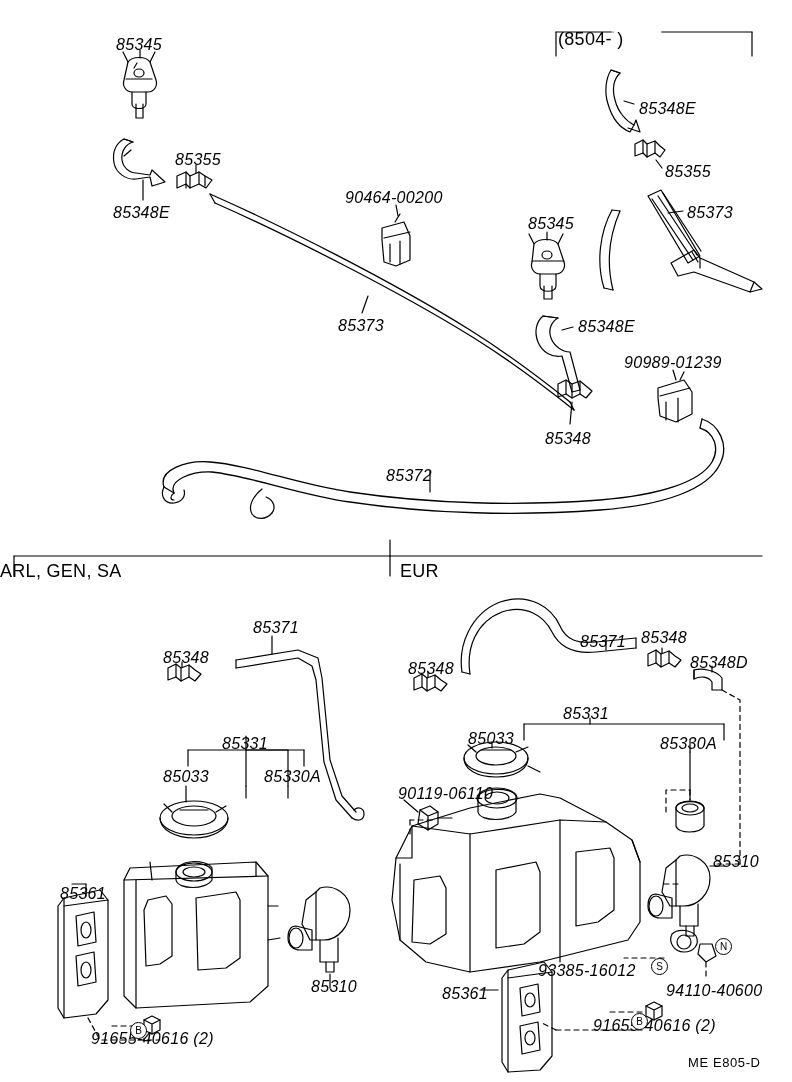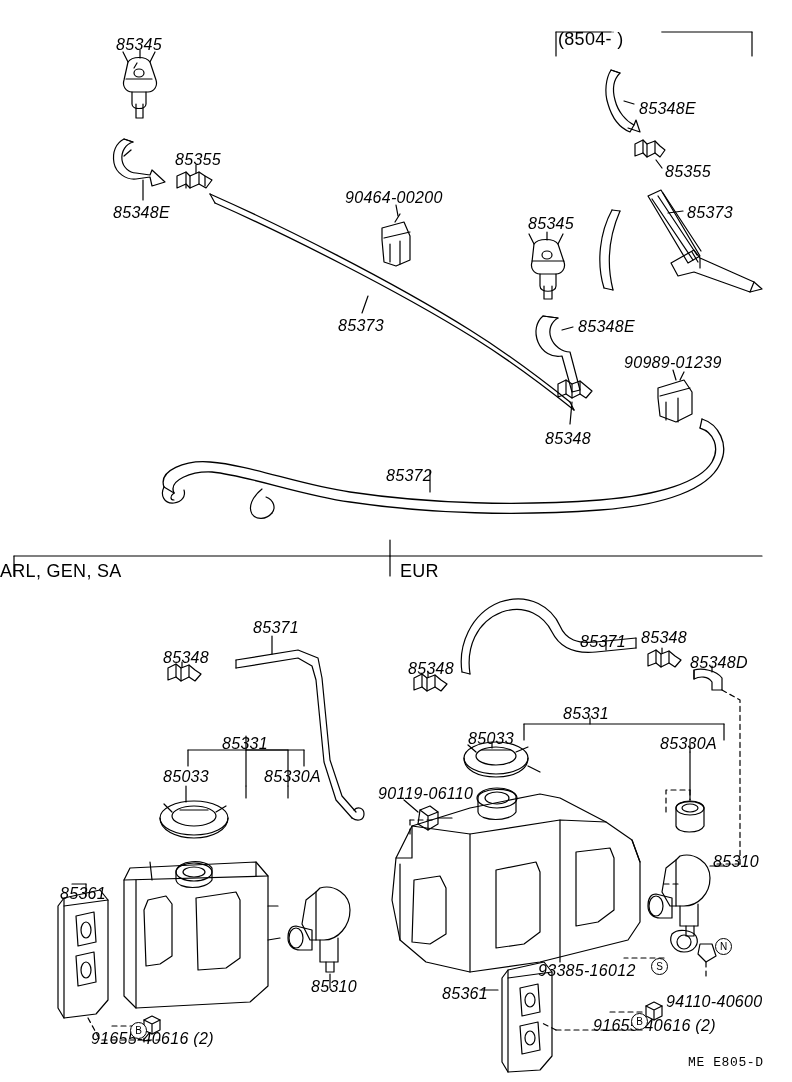--- a/index.html
+++ b/index.html
@@ -39,21 +39,20 @@
   .lbl.code {
     font-size: 16px;
     font-style: italic;
   }
   .lbl.section {
     font-size: 18px;
   }
   .lbl.footer {
     font-size: 13px;
     letter-spacing: 0.6px;
-    font-family: Liberation Mono, monospace;
   }
   .circ {
     position: absolute;
     width: 15px;
     height: 15px;
     border: 1.3px solid #000;
     border-radius: 50%;
     font-size: 10px;
     font-family: "Liberation Sans", sans-serif;
     text-align: center;
@@ -371,35 +370,35 @@
   <div class="lbl code" style="left:386px; top:458px;margin-top:10px;">85372</div>
   <div class="lbl code" style="left:639px; top:101px;">85348E</div>
   <div class="lbl code" style="left:665px; top:164px;">85355</div>
   <div class="lbl code" style="left:687px; top:205px;">85373</div>
 
   <div class="lbl code" style="left:163px; top:650px;">85348</div>
   <div class="lbl code" style="left:253px; top:620px;">85371</div>
   <div class="lbl code" style="left:222px; top:736px;">85331</div>
   <div class="lbl code" style="left:163px; top:769px;">85033</div>
   <div class="lbl code" style="left:264px; top:769px;">85330A</div>
-  <div class="lbl code" style="left:378px; top:786px;">90119-06110</div>
+  <div class="lbl code" style="left:398px; top:786px;">90119-06110</div>
   <div class="lbl code" style="left:60px;  top:886px;">85361</div>
   <div class="lbl code" style="left:311px; top:979px;">85310</div>
   <div class="lbl code" style="left:91px;  top:1031px;">91655-40616 (2)</div>
 
   <div class="lbl code" style="left:580px; top:634px;">85371</div>
   <div class="lbl code" style="left:408px; top:661px;">85348</div>
   <div class="lbl code" style="left:641px; top:630px;">85348</div>
   <div class="lbl code" style="left:690px; top:655px;text-align:center;">85348D</div>
   <div class="lbl code" style="left:563px; top:706px;">85331</div>
   <div class="lbl code" style="left:468px; top:731px;">85033</div>
   <div class="lbl code" style="left:660px; top:736px;">85330A</div>
   <div class="lbl code" style="left:713px; top:854px;">85310</div>
   <div class="lbl code" style="left:538px; top:963px;">93385-16012</div>
-  <div class="lbl code" style="left:666px; top:983px;margin-top:11px;">94110-40600</div>
+  <div class="lbl code" style="left:666px; top:983px;">94110-40600</div>
   <div class="lbl code" style="left:442px; top:986px;">85361</div>
   <div class="lbl code" style="left:593px; top:1018px;">91655-40616 (2)</div>
 
   <div class="circ" style="left:651px; top:958px;">S</div>
   <div class="circ" style="left:715px; top:938px;">N</div>
   <div class="circ" style="left:631px; top:1013px;">B</div>
   <div class="circ" style="left:130px; top:1022px;">B</div>
 
   <div class="lbl footer" style="left:688px; top:1056px;">ME E805-D</div>
 

